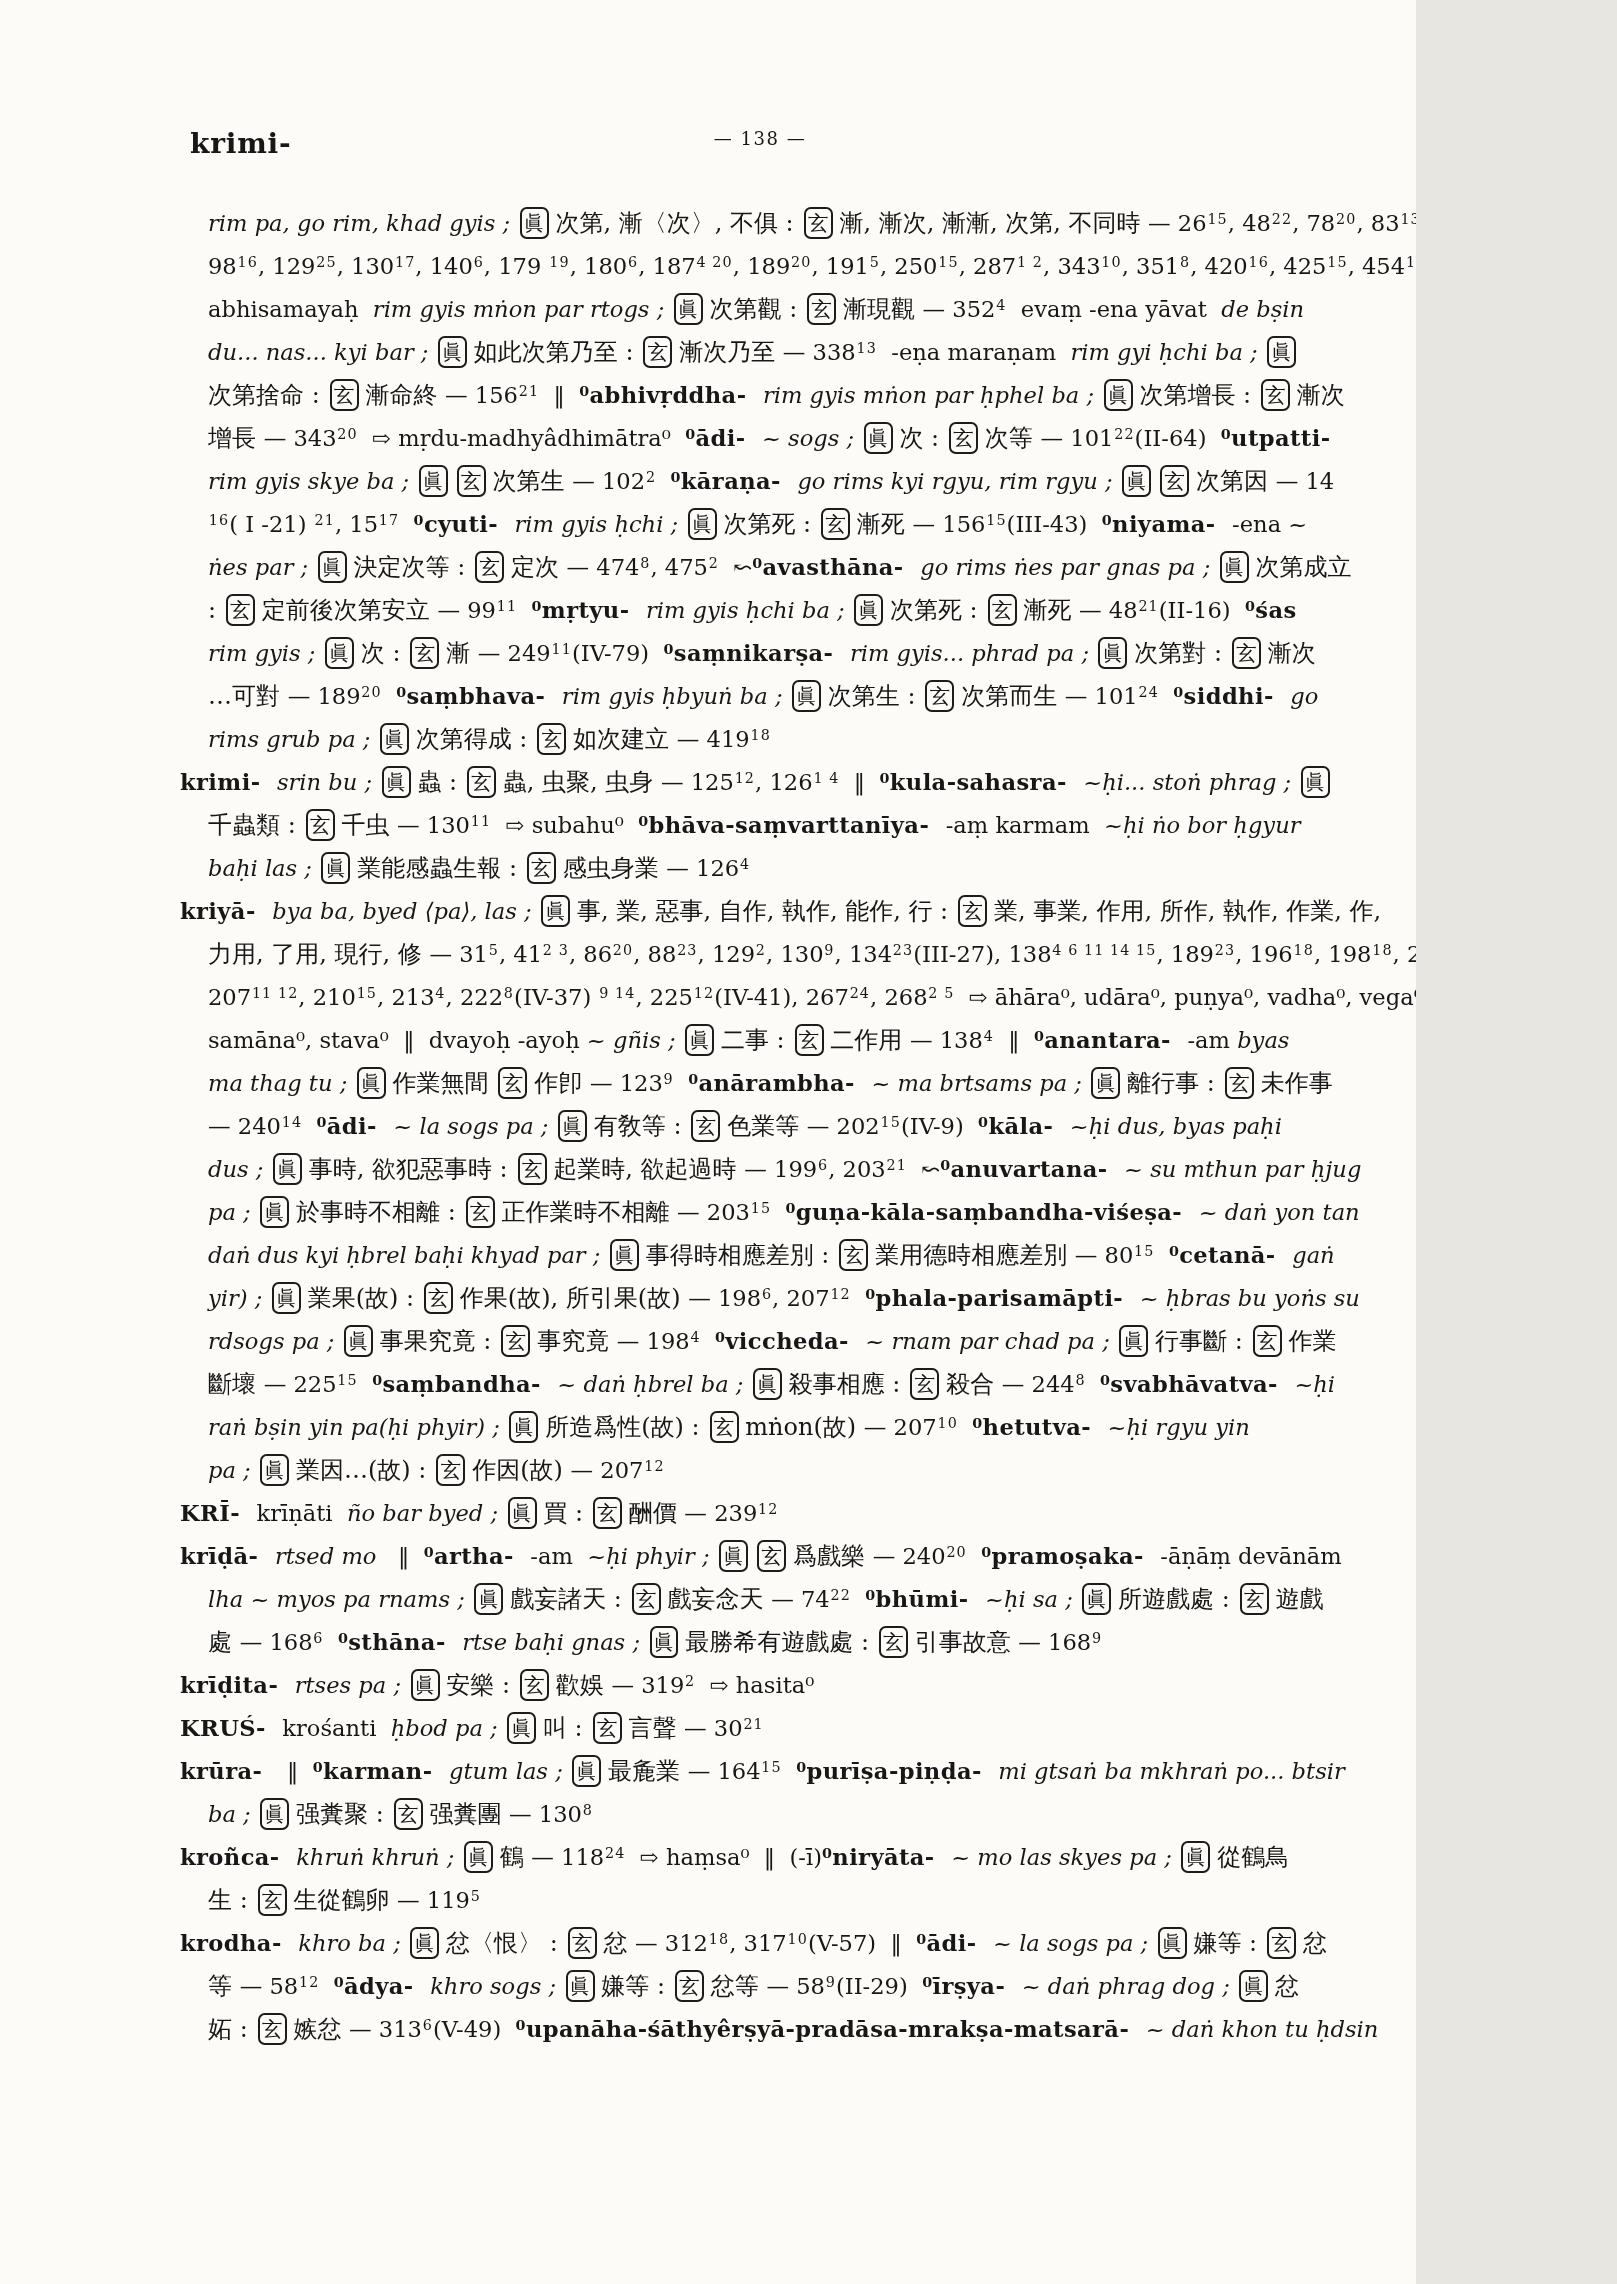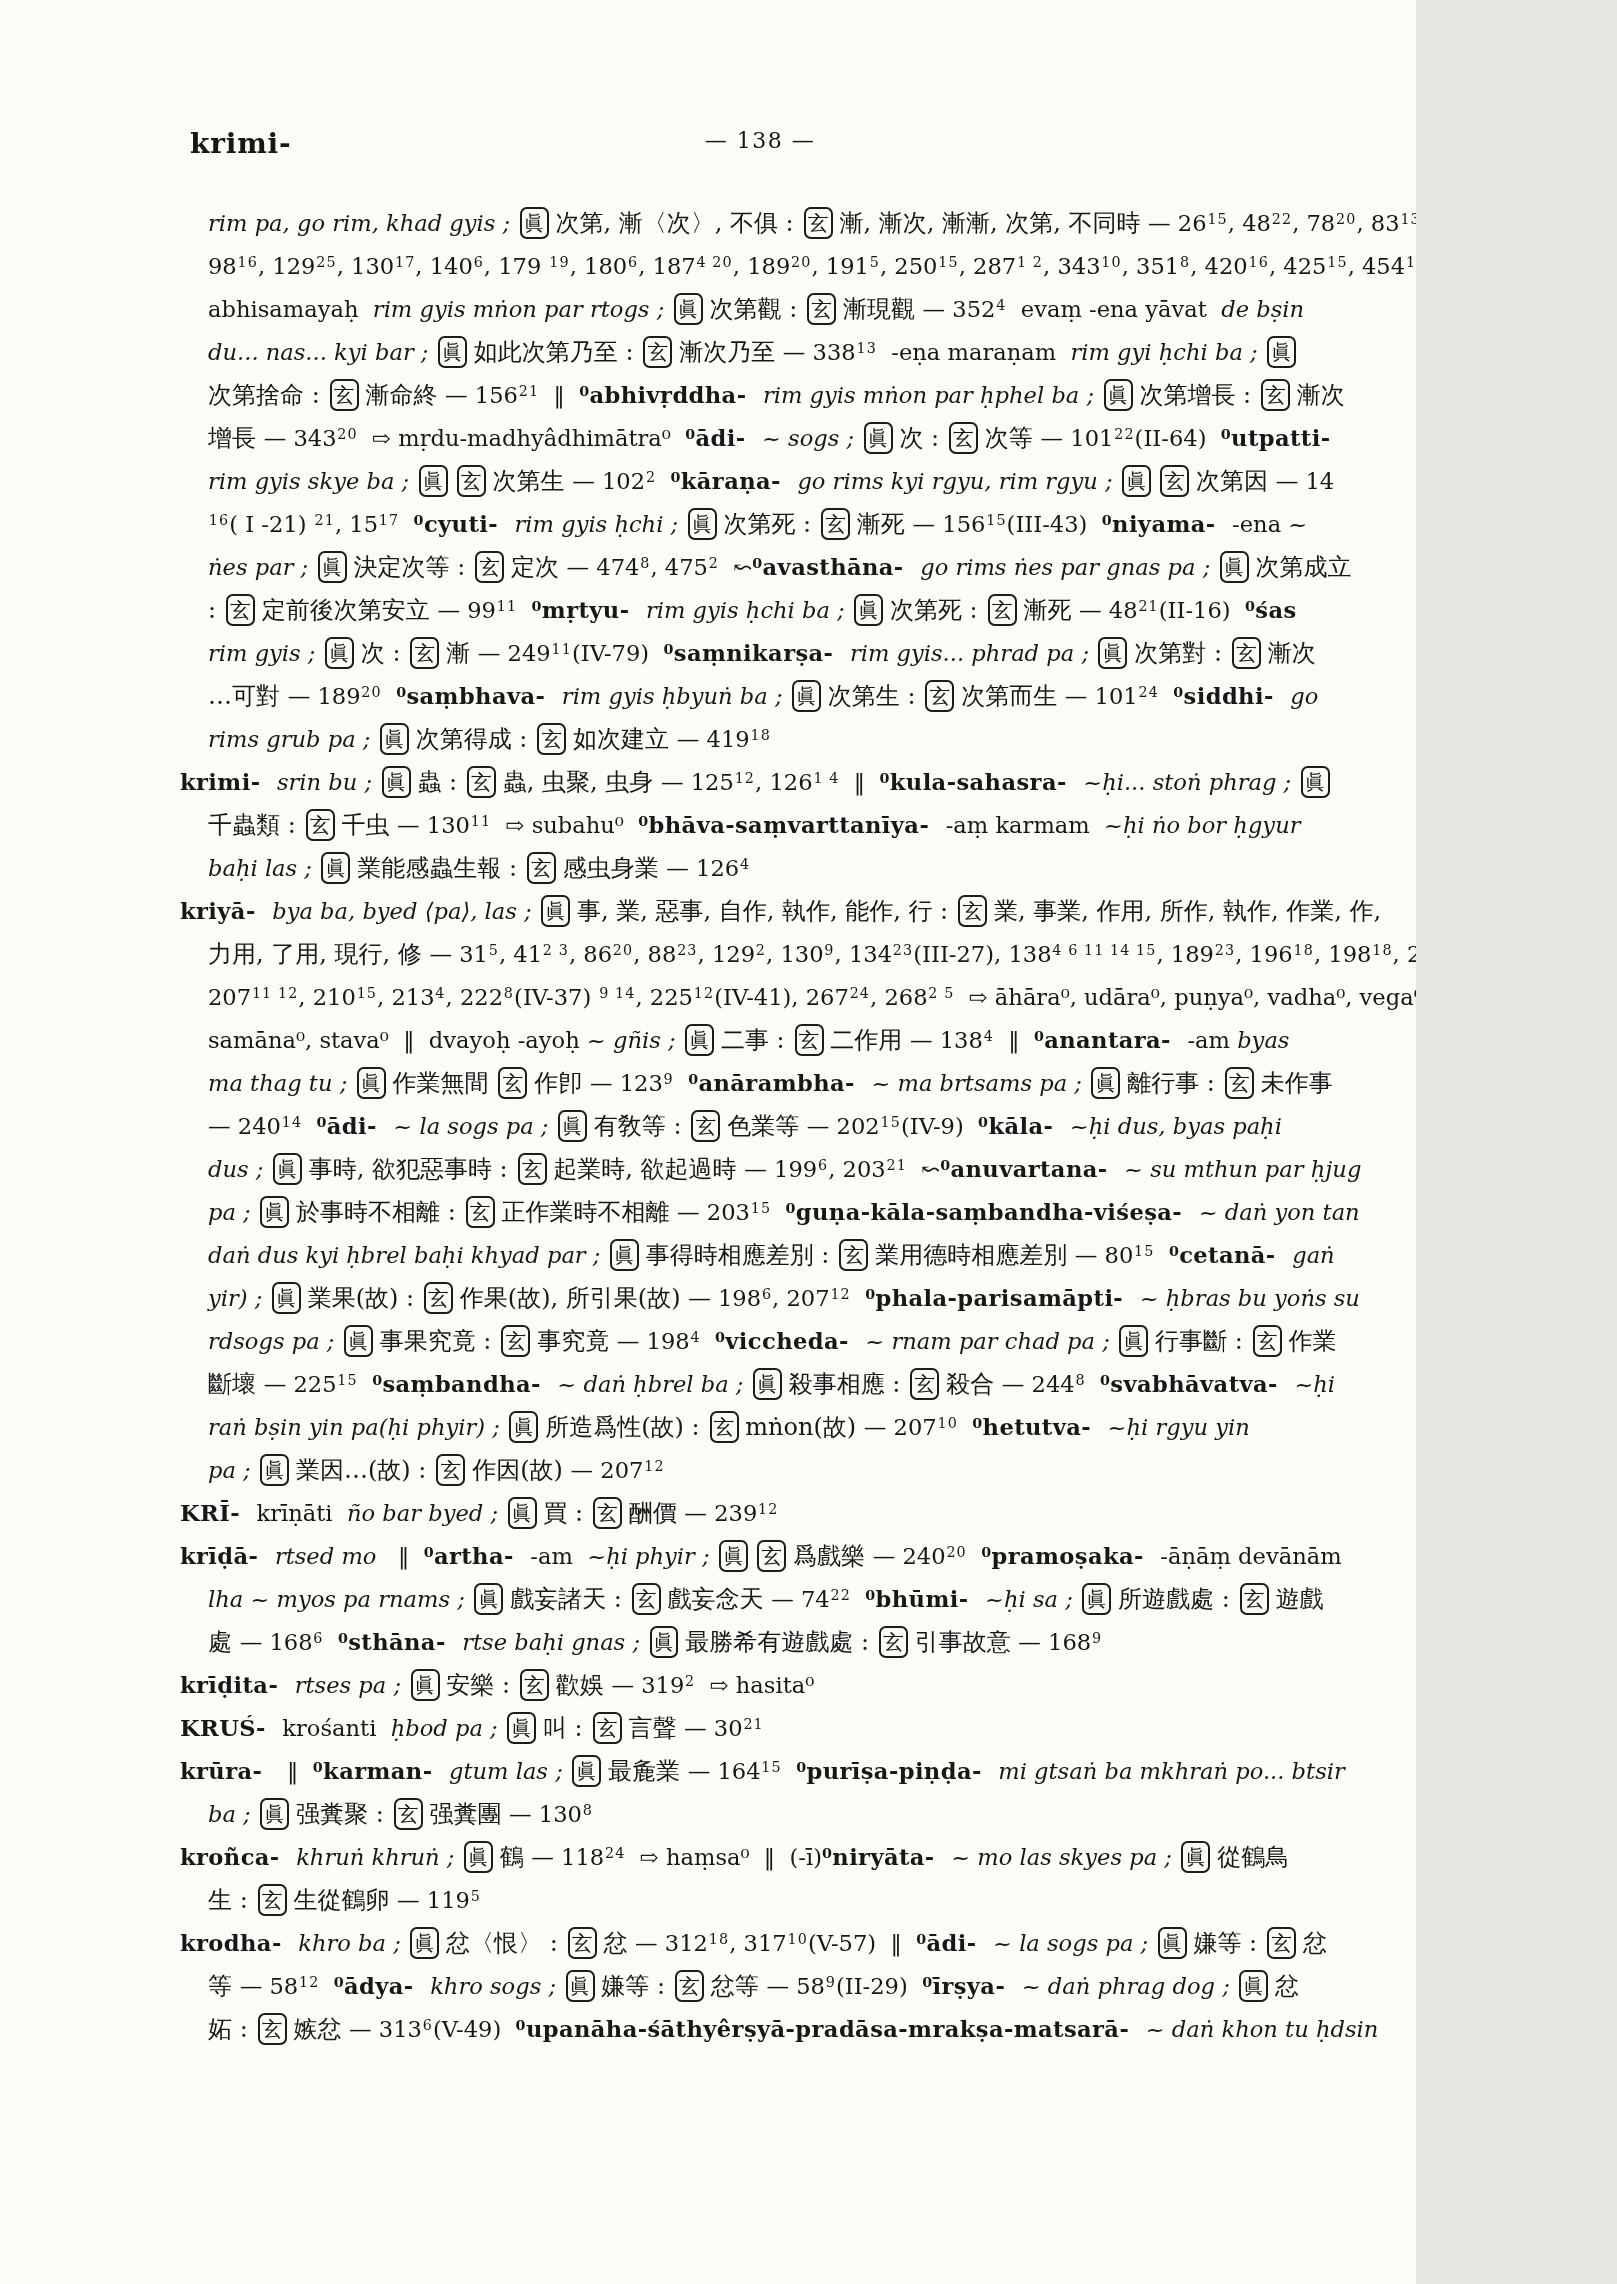--- a/index.html
+++ b/index.html
@@ -15,21 +15,21 @@
     color:#171717;
     overflow:hidden;
   }
   
   .catchword{
     position:absolute;left:190px;top:127px;
     font-size:28px;font-weight:700;letter-spacing:0.8px;
   }
   .pageno{
     position:absolute;top:128px;left:658px;width:204px;
-    font-size:22px;text-align:center;letter-spacing:1.5px;
+    font-size:18px;text-align:center;letter-spacing:1.5px;
   }
   
   .lines{
     position:absolute;left:180px;top:202px;width:1380px;
   }
   .line{
     white-space:pre;
     font-size:22.6px;
     height:43px;line-height:43px;
     font-family:"DejaVu Serif","DejaVu Sans",serif;

